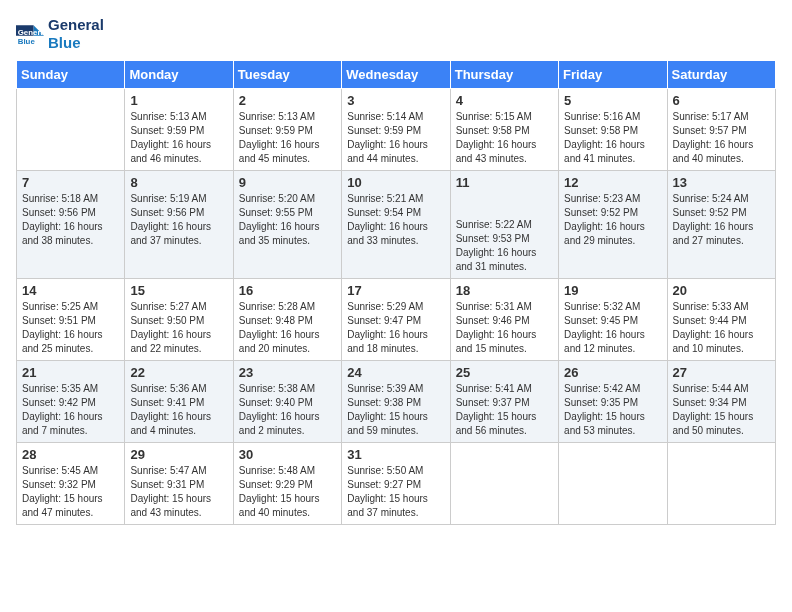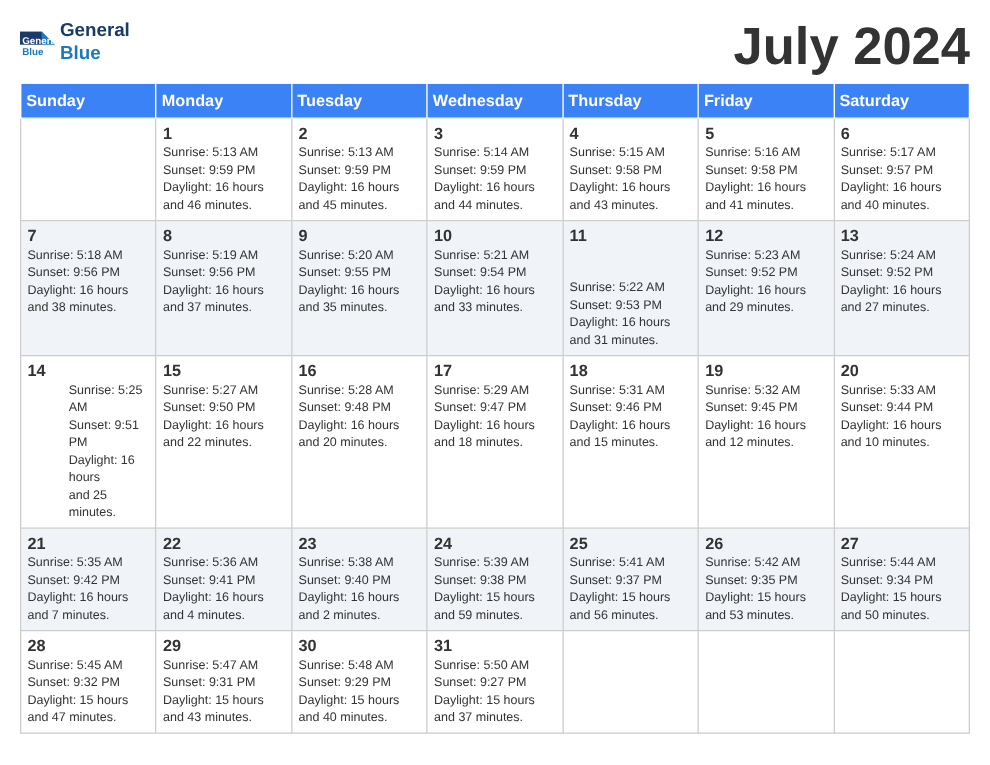--- a/index.html
+++ b/index.html
@@ -96,21 +96,20 @@
         <rect x="0" y="6" width="20" height="12" fill="#1a3a6b"></rect>
         <text x="2" y="17" font-size="9" fill="white" font-family="Arial" font-weight="bold">General</text>
         <text x="2" y="27" font-size="9" fill="#1a7abf" font-family="Arial" font-weight="bold">Blue</text>
       </svg>
       <div>
         <div style="font-size:15px;font-weight:bold;color:#1a3a6b;line-height:1.2;">General</div>
         <div style="font-size:15px;font-weight:bold;color:#1a7abf;line-height:1.2;">Blue</div>
       </div>
     </div>
     <div class="title-block">
-      <div class="month-title">July 2024</div>
     </div>
   </div>
 
   <table class="calendar-table">
     <thead>
       <tr>
       <th>Sunday</th>
           <th>Monday</th>
           <th>Tuesday</th>
           <th>Wednesday</th>
@@ -212,21 +211,21 @@
             <div class="day-number">13</div>
             <div class="day-info" style="white-space: pre-line;">Sunrise: 5:24 AM
 Sunset: 9:52 PM
 Daylight: 16 hours
 and 27 minutes.</div>
           </td>
         </tr>
         <tr>
           <td>
             <div class="day-number">14</div>
-            <div class="day-info" style="white-space: pre-line; margin-left: 33px;">Sunrise: 5:25 AM
+            <div class="day-info" style="white-space: pre-line;">Sunrise: 5:25 AM
 Sunset: 9:51 PM
 Daylight: 16 hours
 and 25 minutes.</div>
           </td>
           <td>
             <div class="day-number">15</div>
             <div class="day-info" style="white-space: pre-line;">Sunrise: 5:27 AM
 Sunset: 9:50 PM
 Daylight: 16 hours
 and 22 minutes.</div>

